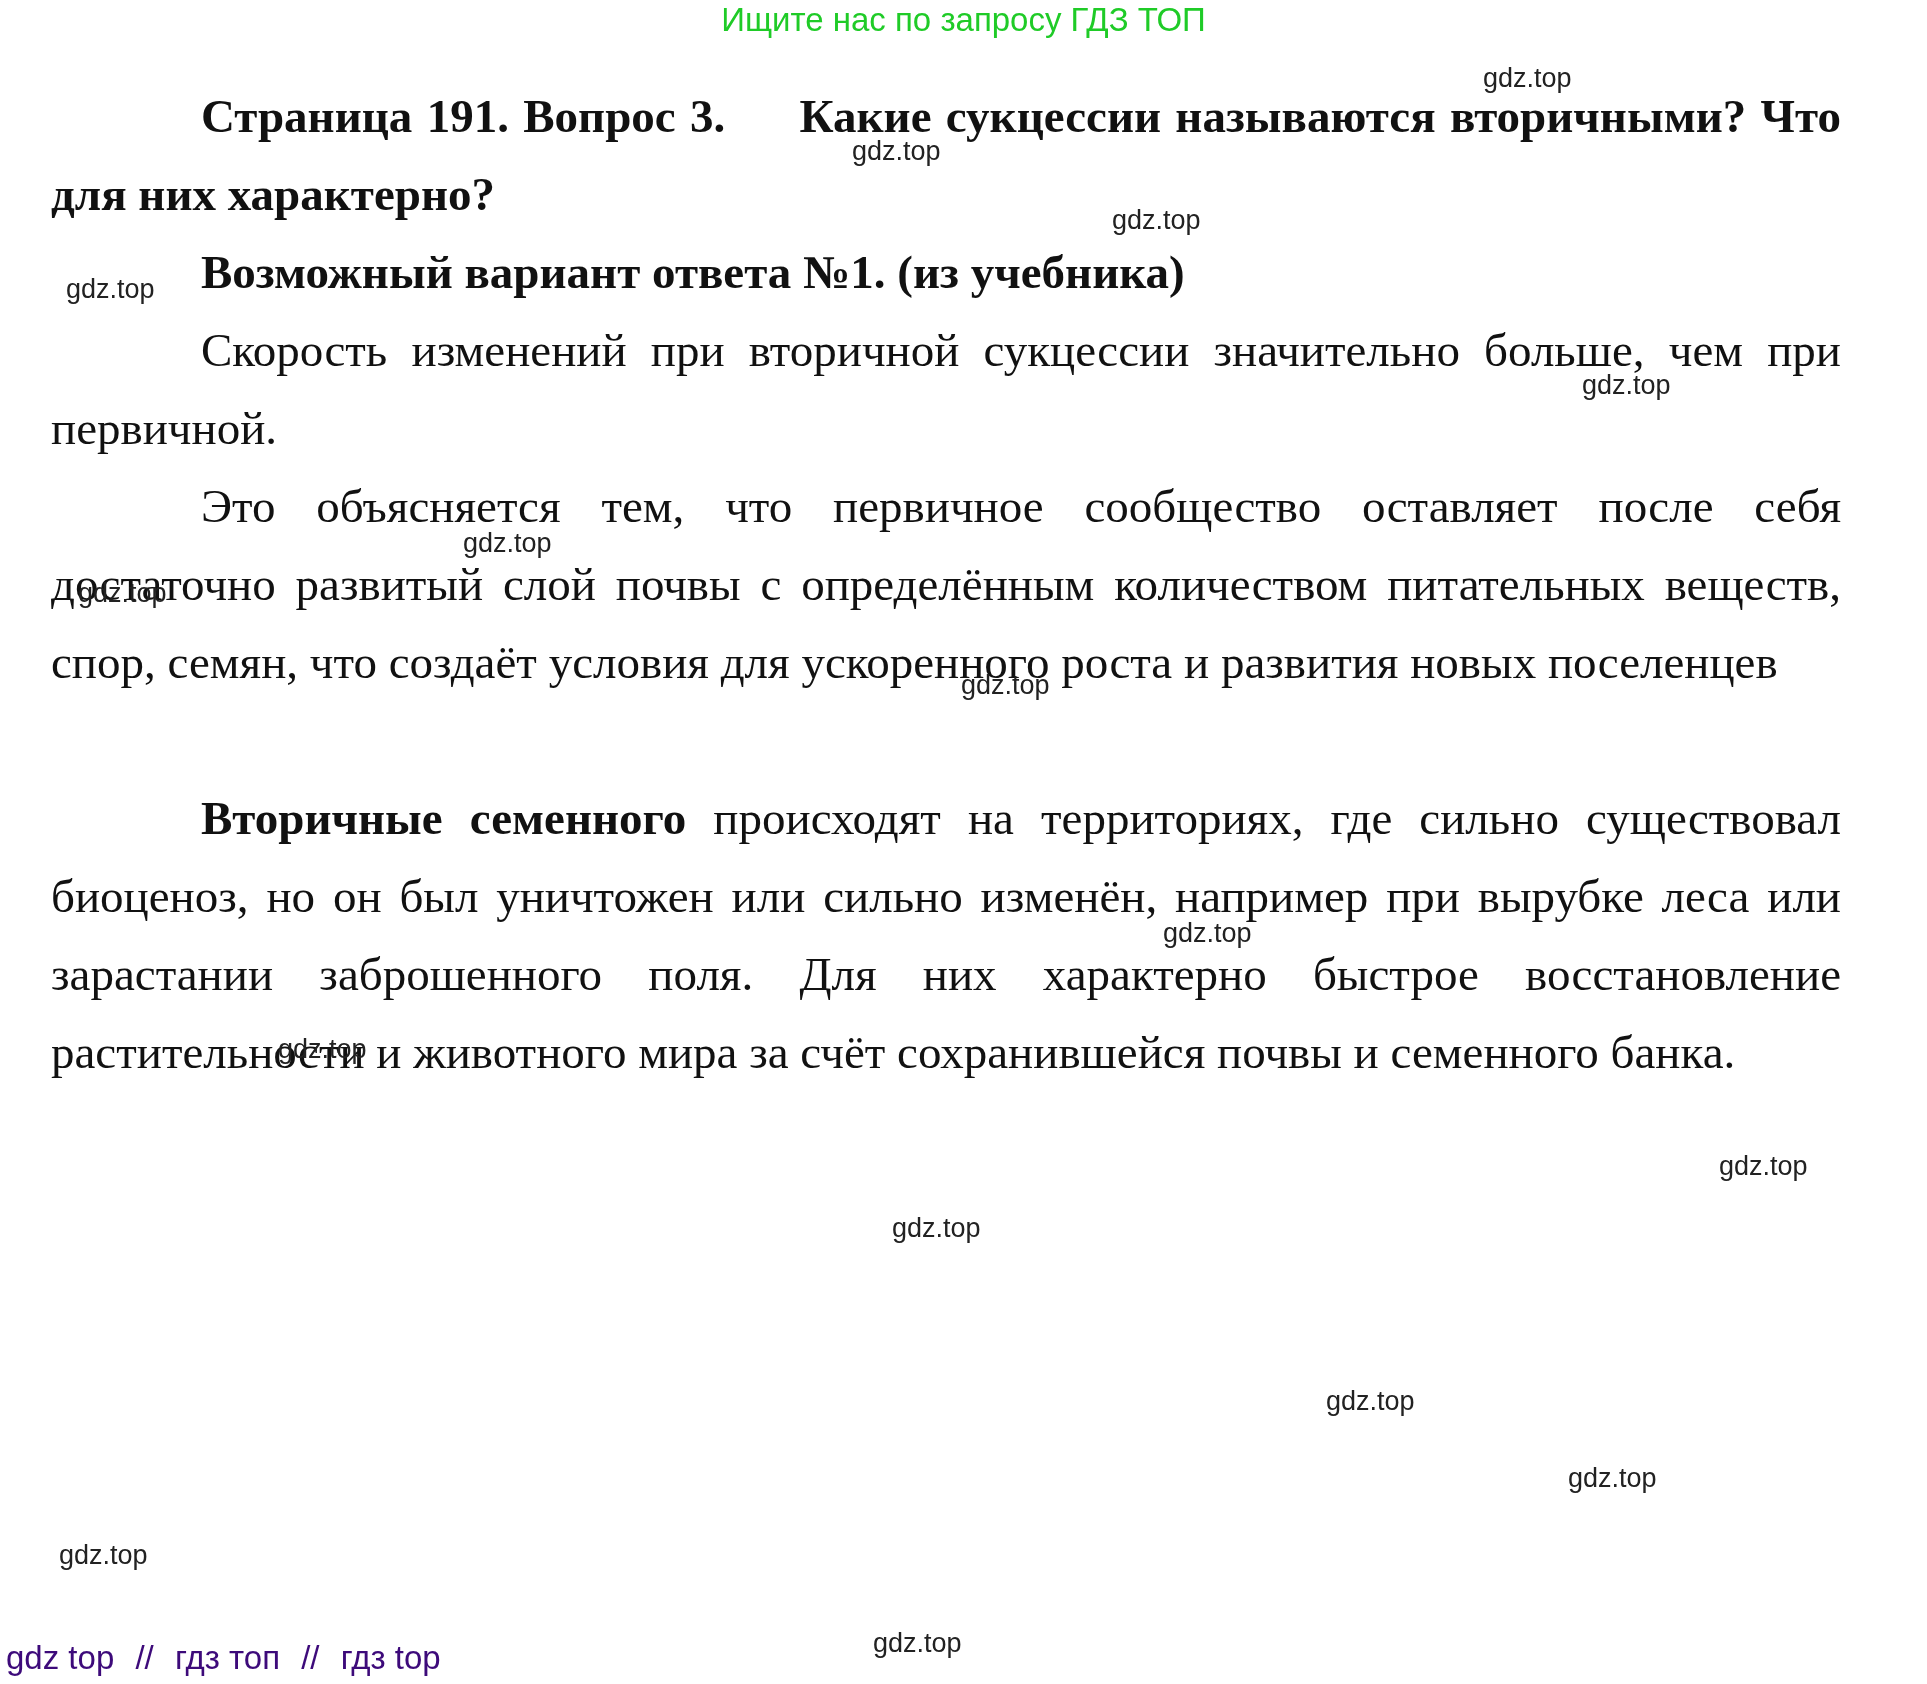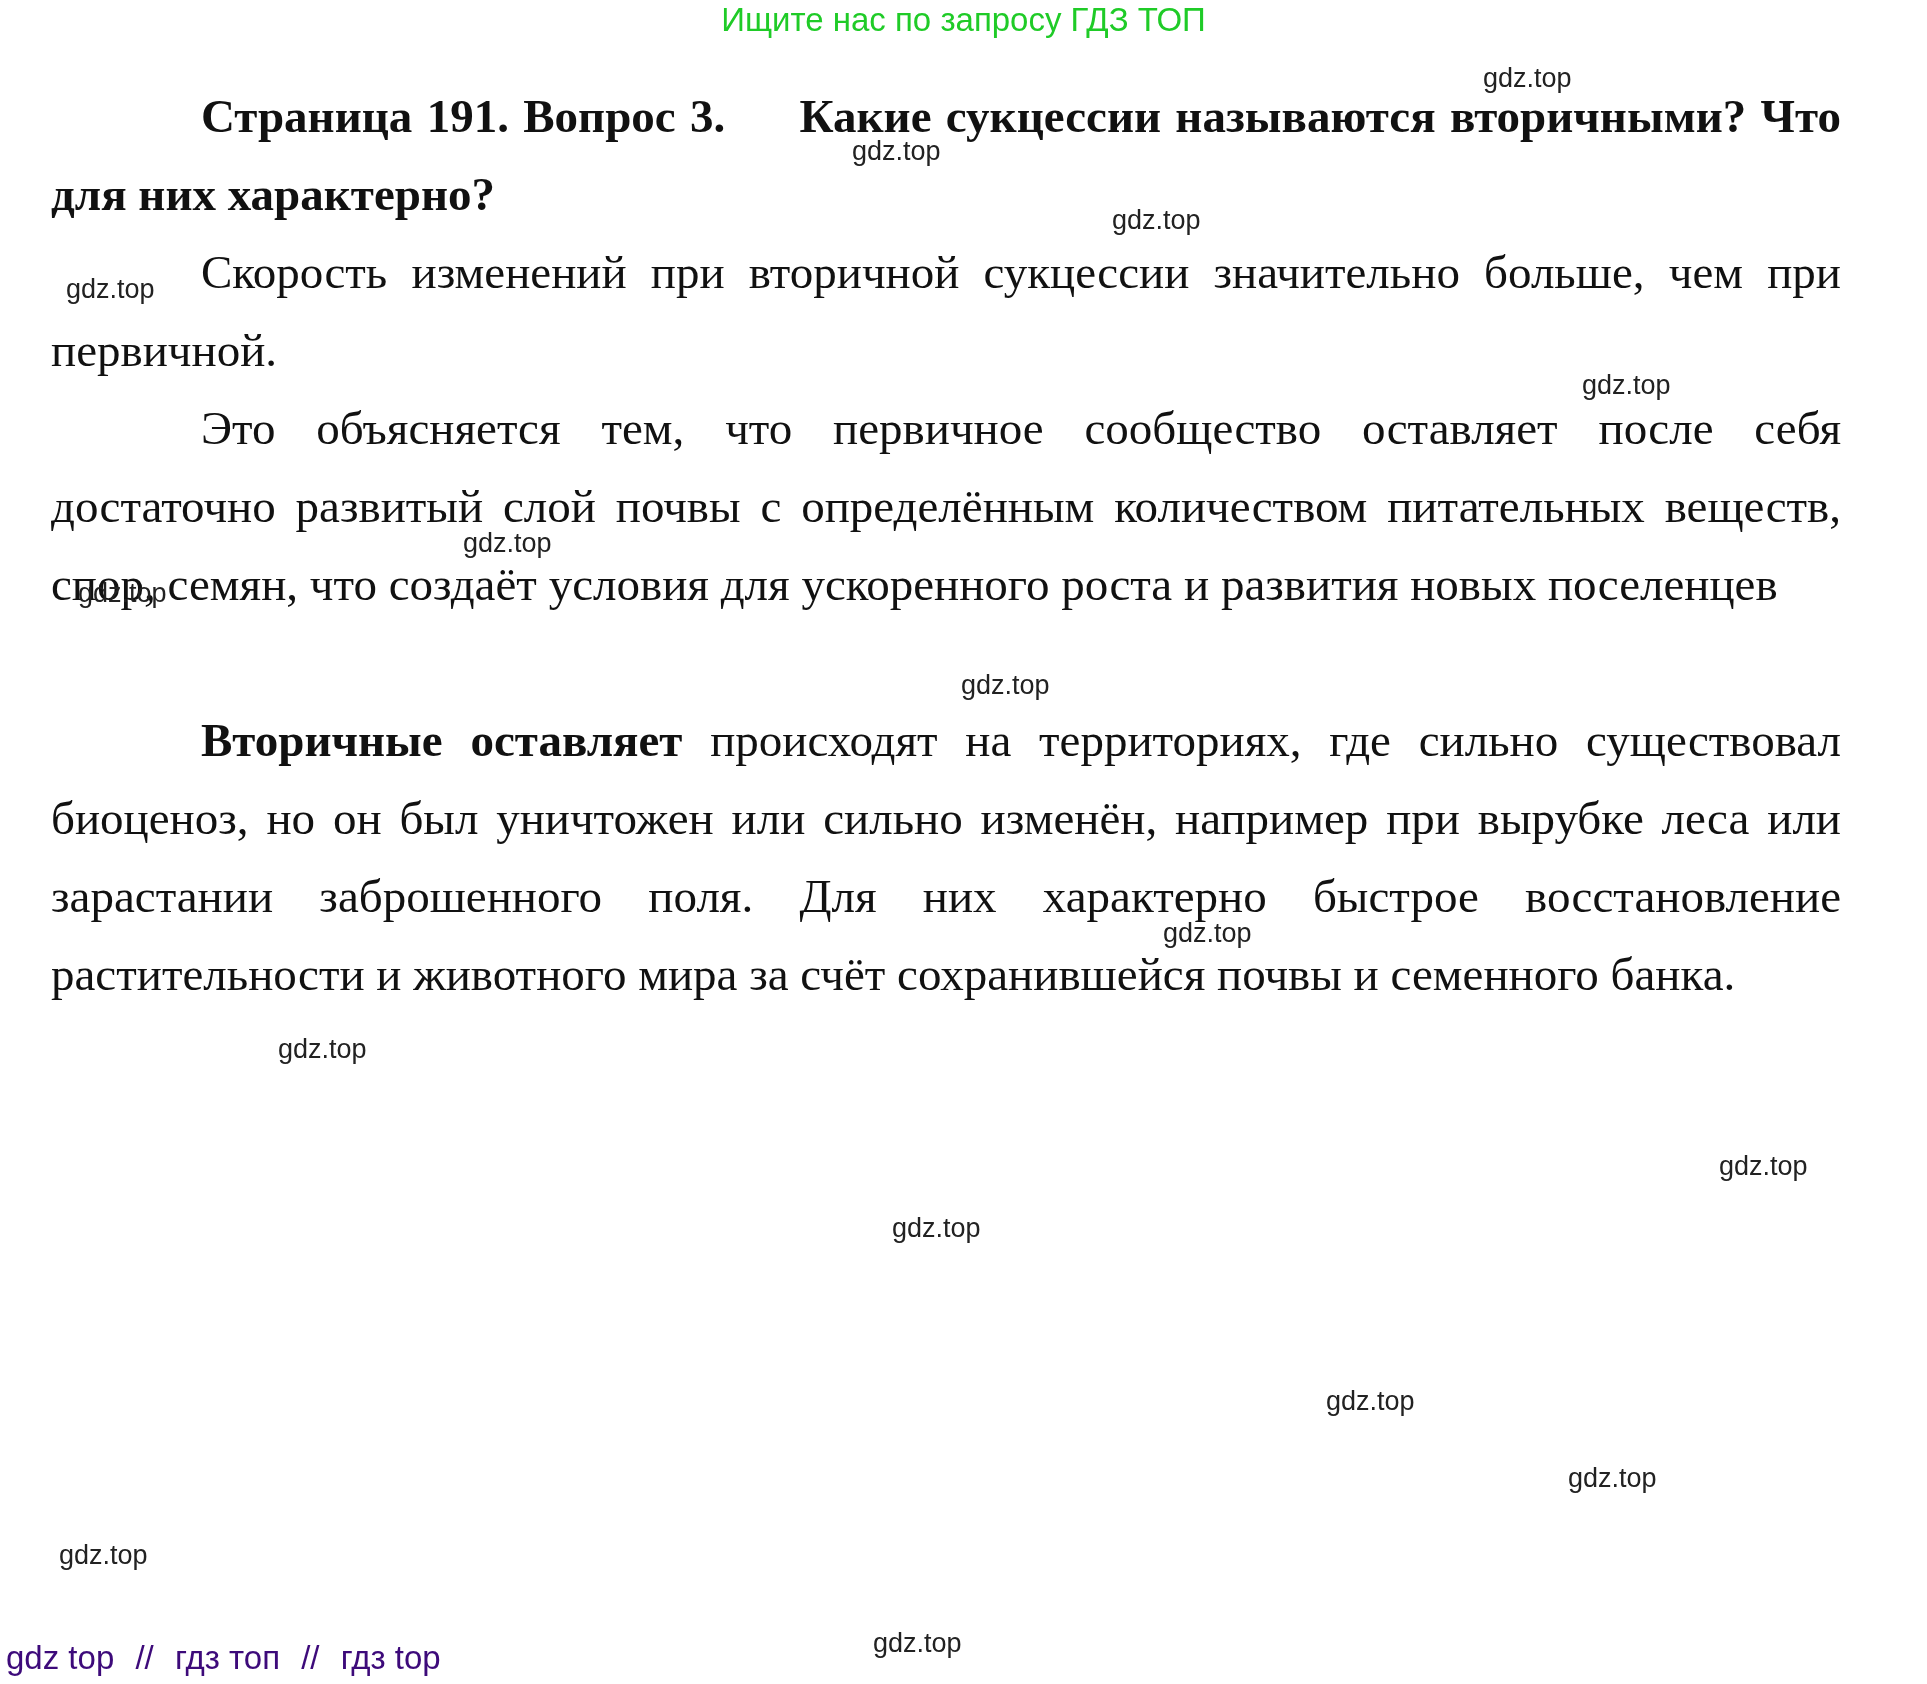--- a/index.html
+++ b/index.html
@@ -32,24 +32,25 @@
 </head>
 <body>
 
 <div class="top-banner">Ищите нас по запросу ГДЗ ТОП</div>
 
 <div class="content">
   <p class="p indent bold">
     <span>Страница 191. Вопрос 3.</span>
     <span style="margin-left:60px;">Какие сукцессии называются вторичными? Что для них характерно?</span>
   </p>
+  <p class="p indent bold">Возможный вариант ответа №1. (из учебника)</p>
   <p class="p indent">Скорость изменений при вторичной сукцессии значительно больше, чем при первичной.</p>
   <p class="p indent">Это объясняется тем, что первичное сообщество оставляет после себя достаточно развитый слой почвы с определённым количеством питательных веществ, спор, семян, что создаёт условия для ускоренного роста и развития новых поселенцев</p>
   <div class="gap"></div>
-  <p class="p indent"><span class="bold">Вторичные оставляет</span><span> происходят на территориях, где сильно существовал биоценоз, но он был уничтожен или сильно изменён, например при вырубке леса или зарастании заброшенного поля. Для них характерно быстрое восстановление растительности и животного мира за счёт сохранившейся почвы и семенного банка.</span></p>
+  <p class="p indent"><span class="bold">Вторичные семенного</span><span> происходят на территориях, где сильно существовал биоценоз, но он был уничтожен или сильно изменён, например при вырубке леса или зарастании заброшенного поля. Для них характерно быстрое восстановление растительности и животного мира за счёт сохранившейся почвы и семенного банка.</span></p>
 </div>
 
 <div class="wm" style="left:1483px;top:45px;">gdz.top</div>
 <div class="wm" style="left:852px;top:118px;">gdz.top</div>
 <div class="wm" style="left:1112px;top:187px;">gdz.top</div>
 <div class="wm" style="left:66px;top:256px;">gdz.top</div>
 <div class="wm" style="left:1582px;top:352px;">gdz.top</div>
 <div class="wm" style="left:463px;top:510px;">gdz.top</div>
 <div class="wm" style="left:78px;top:560px;">gdz.top</div>
 <div class="wm" style="left:961px;top:652px;">gdz.top</div>

